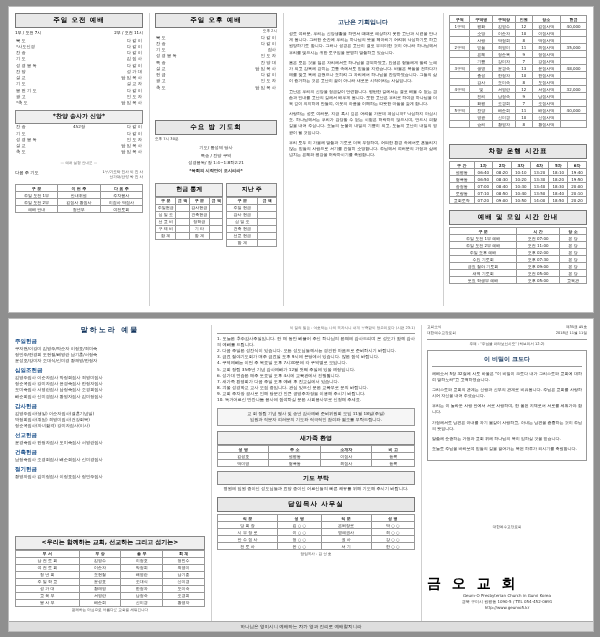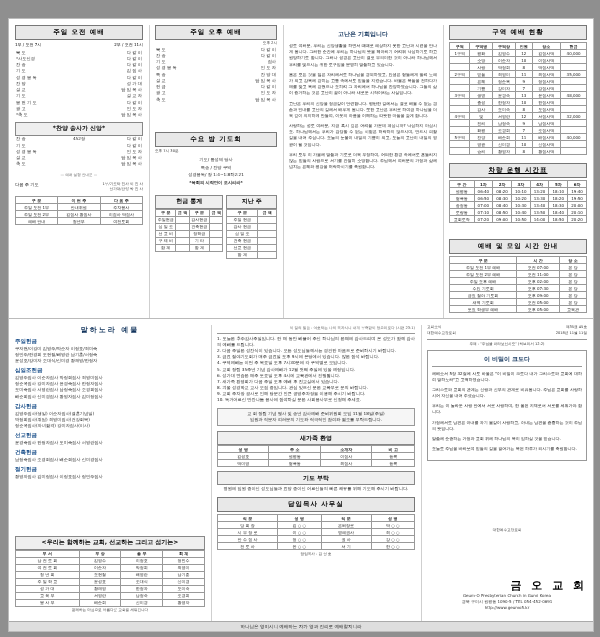--- a/index.html
+++ b/index.html
@@ -1,40 +1,40 @@
 <!DOCTYPE html>
 <html><head>
 <meta charset="utf-8">
 <style>
   html,body{margin:0;padding:0;background:#8f8f8f;}
   body{font-family:"DejaVu Sans","Liberation Sans",sans-serif;}
   .page{width:600px;height:637px;position:relative;background:#8f8f8f;overflow:hidden;}
   .sheet{position:absolute;left:8px;width:584px;background:#fff;border:1px solid #bbb;}
-  .sheet.top{top:18px;height:305px;}
+  .sheet.top{top:6px;height:305px;}
   .sheet.bot{top:318px;height:312px;}
   .col{position:absolute;top:6px;bottom:4px;}
   .hdr{background:#e8e8e8;border:1px solid #777;text-align:center;font-size:6.5px;font-weight:bold;padding:2px 0;letter-spacing:1px;}
   .hdr2{background:#efefef;border:1px solid #888;text-align:center;font-size:6px;font-weight:bold;padding:1.5px 0;}
   .box{border:1px solid #999;}
   .tiny{font-size:4.2px;line-height:1.45;color:#222;}
   .tinier{font-size:3.6px;line-height:1.4;color:#333;}
   table{border-collapse:collapse;width:100%;}
   td,th{border:1px solid #999;font-size:4px;padding:0.5px 1px;text-align:center;color:#222;line-height:1.25;}
   .noborder td{border:none;}
   .lt td{font-size:4.2px;}
   .center{text-align:center;}
   .left{text-align:left;}
   .right{text-align:right;}
   .b{font-weight:bold;}
   .sec-title{font-size:5.5px;font-weight:bold;color:#1a4f8a;margin:3px 0 1px 0;}
   .para{font-size:4px;line-height:1.55;text-align:justify;color:#111;}
   .rule{border-top:1px solid #999;margin:2px 0;}
   .footer-band{position:absolute;left:0;right:0;bottom:0;background:#dedede;border-top:1px solid #aaa;text-align:center;font-size:4.5px;padding:2px 0;color:#222;}
   .vsep{position:absolute;top:6px;bottom:6px;border-left:1px solid #cfcfcf;}
-  .church-name{font-size:11px;font-weight:bold;letter-spacing:3px;text-align:right;margin-top:45px;}
+  .church-name{font-size:14px;font-weight:bold;letter-spacing:3px;text-align:left;margin-top:45px;}
   .church-sub{font-size:4px;text-align:center;color:#333;line-height:1.5;}
 </style>
 </head>
 <body>
 
 <div class="page">
 
   <div class="sheet top">
 
     <div class="col" style="left:6px;width:128px;">
@@ -305,21 +305,20 @@
       <p class="para">성도 여러분, 우리는 신앙생활을 하면서 때때로 예상하지 못한 고난과 시련을 만나게 됩니다. 그러한 순간에 우리는 하나님의 뜻을 헤아리기 어려워 낙심하기도 하고 원망하기도 합니다. 그러나 성경은 고난이 결코 무의미한 것이 아니라 하나님께서 우리를 빚으시는 귀한 도구임을 분명히 말씀하고 있습니다.</p>
       <p class="para">욥은 모든 것을 잃은 자리에서도 하나님을 경외하였고, 요셉은 형들에게 팔려 노예가 되고 감옥에 갇히는 고통 속에서도 믿음을 지켰습니다. 바울은 복음을 전하다가 매를 맞고 옥에 갇혔으나 오히려 그 자리에서 하나님을 찬양하였습니다. 그들의 삶이 증거하는 것은 고난이 끝이 아니라 새로운 시작이라는 사실입니다.</p>
       <p class="para">고난은 우리의 신앙을 정금같이 단련합니다. 평탄한 길에서는 결코 배울 수 없는 겸손과 인내를 고난의 길에서 배우게 됩니다. 또한 고난은 우리로 하여금 하나님을 더욱 깊이 의지하게 만들며, 이웃의 아픔을 이해하는 따뜻한 마음을 갖게 합니다.</p>
       <p class="para">사랑하는 성도 여러분, 지금 혹시 깊은 어려움 가운데 계십니까? 낙심하지 마십시오. 하나님께서는 우리가 감당할 수 없는 시험은 허락하지 않으시며, 반드시 피할 길을 내어 주십니다. 오늘의 눈물이 내일의 기쁨이 되고, 오늘의 고난이 내일의 영광이 될 것입니다.</p>
       <p class="para">우리 모두 이 가을에 말씀과 기도로 더욱 무장하여, 어떠한 환경 속에서도 흔들리지 않는 믿음의 사람으로 서기를 간절히 소망합니다. 주님께서 여러분의 가정과 삶에 넘치는 은혜와 평강을 허락하시기를 축원합니다.</p>
     </div>
 
     <div class="vsep" style="left:434px;"></div>
 
     <div class="col" style="left:440px;width:138px;">
-      <div class="hdr">구역 예배 현황</div>
       <table style="margin-top:2px;">
         <tbody>
             <tr>
           <th>구역</th>
           <th>구역명</th>
           <th>구역장</th>
           <th>인원</th>
           <th>장소</th>
           <th>헌금</th>
         </tr>
@@ -439,21 +438,21 @@
               <td></td>
               <td>승리</td>
               <td>황영자</td>
               <td>8</td>
               <td>황집사댁</td>
               <td></td>
             </tr>
       </tbody>
         </table>
 
-      <div class="hdr" style="margin-top:8px;text-decoration:underline;">차량 운행 시간표</div>
+      <div class="hdr" style="margin-top:16px;">차량 운행 시간표</div>
       <table style="margin-top:2px;">
         <tbody>
             <tr>
           <th>구 간</th>
           <th>1차</th>
           <th>2차</th>
           <th>3차</th>
           <th>4차</th>
           <th>5차</th>
           <th>6차</th>
@@ -499,21 +498,21 @@
               <td>07:20</td>
               <td>09:00</td>
               <td>10:50</td>
               <td>14:00</td>
               <td>18:50</td>
               <td>20:20</td>
             </tr>
       </tbody>
         </table>
 
-      <div class="hdr" style="margin-top:16px;">예배 및 모임 시간 안내</div>
+      <div class="hdr" style="margin-top:6px;">예배 및 모임 시간 안내</div>
       <table style="margin-top:2px;">
         <tbody>
             <tr>
           <th>구 분</th>
           <th>시 간</th>
           <th>장 소</th>
         </tr>
         <tr>
               <td>주일 오전 1부 예배</td>
               <td>오전 07:00</td>

